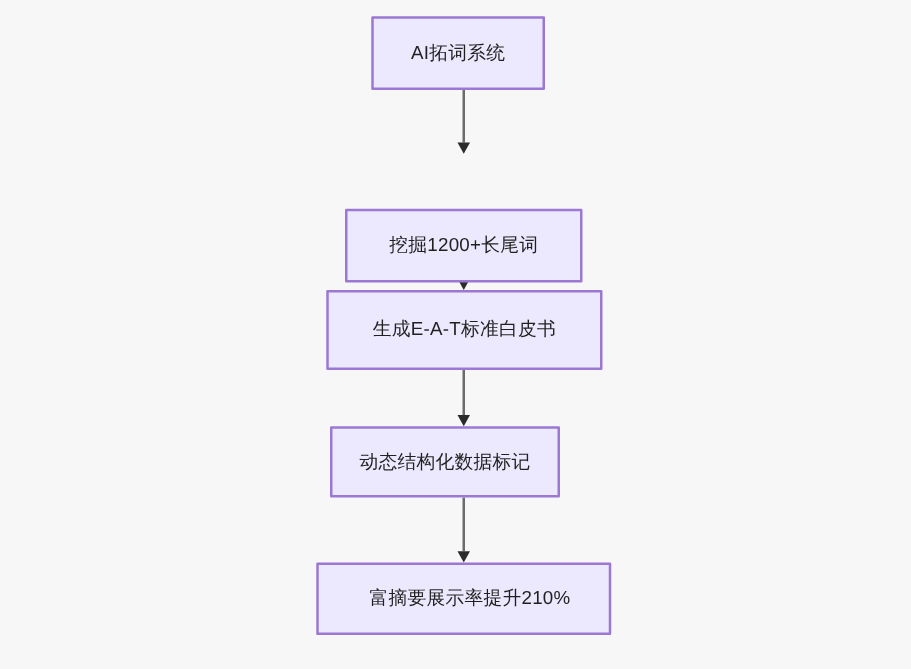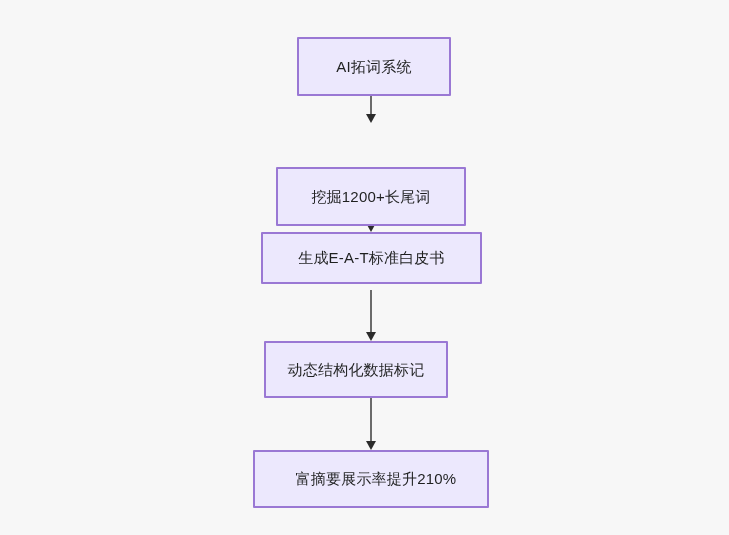--- a/index.html
+++ b/index.html
@@ -79,29 +79,29 @@
   <div class="edge" style="left:371px; top:290px;">
     <div class="edge-line" style="height:42px;"></div>
     <div class="edge-arrow" style="top:42px;"></div>
   </div>
 
   <div class="edge" style="left:371px; top:398px;">
     <div class="edge-line" style="height:43px;"></div>
     <div class="edge-arrow" style="top:43px;"></div>
   </div>
 
-  <div class="node" style="left:297px; top:13px; width:154px; height:59px;margin-top:24px;">
+  <div class="node" style="left:297px; top:13px; width:139px; height:59px;">
     <span class="node-label">AI拓词系统</span>
   </div>
 
   <div class="node" style="left:276px; top:123px; width:190px; height:59px;margin-top:44px;">
     <span class="node-label">挖掘1200+长尾词</span>
   </div>
 
-  <div class="node" style="left:261px; top:232px; width:221px; height:52px;">
+  <div class="node" style="left:261px; top:232px; width:221px; height:64px;">
     <span class="node-label">生成E-A-T标准白皮书</span>
   </div>
 
   <div class="node" style="left:264px; top:341px; width:184px; height:57px;">
     <span class="node-label">动态结构化数据标记</span>
   </div>
 
   <div class="node" style="left:253px; top:450px; width:236px; height:58px;padding-left:10px;">
     <span class="node-label">富摘要展示率提升210%</span>
   </div>

